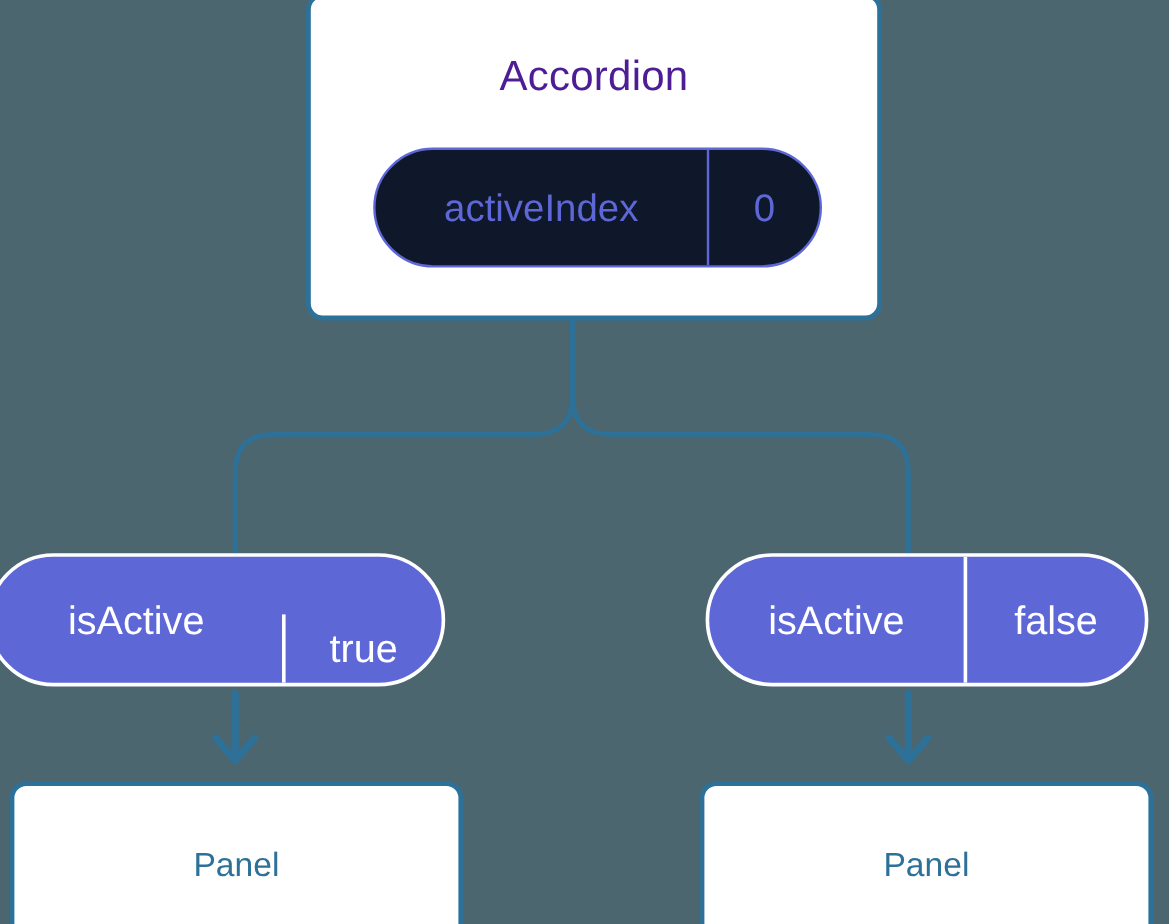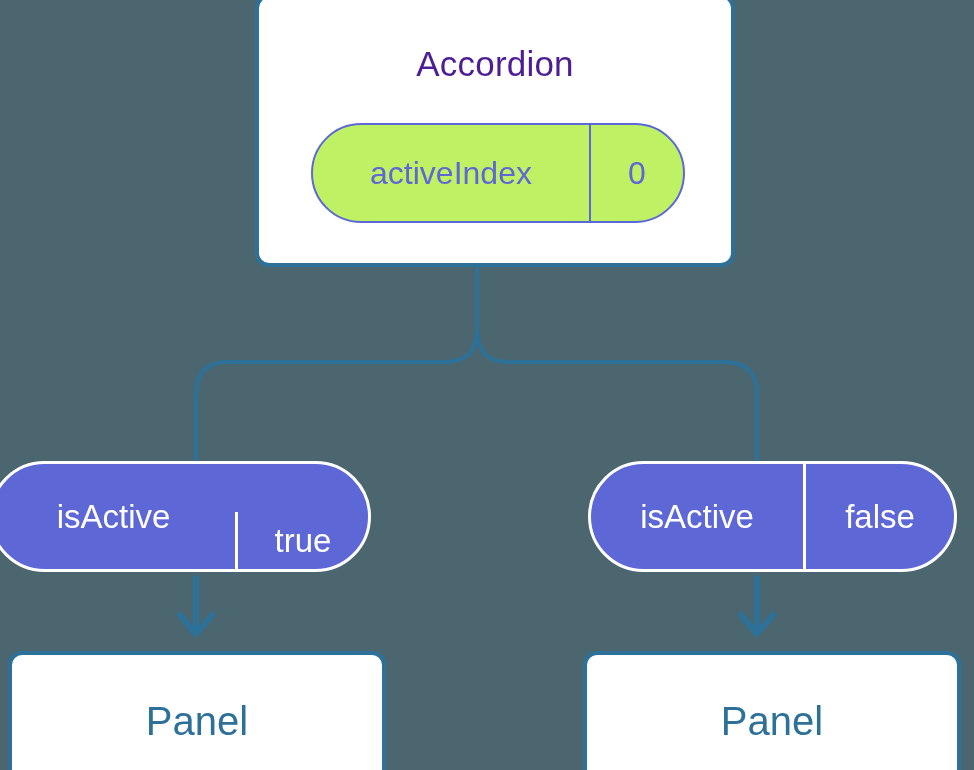--- a/index.html
+++ b/index.html
@@ -48,21 +48,21 @@
   
   #state-pill {
     position: absolute;
     left: 52px; top: 125px;
     width: 374px; height: 100px;
     border: 2px solid #5d67d6;
     border-radius: 50px;
     box-sizing: border-box;
     display: flex;
     align-items: stretch;
-    background: #bef264;
+    background: #0f172a;
   }
   #state-pill .seg {
     display: flex;
     align-items: center;
     justify-content: center;
     color: #5d67d6;
     font-size: 32px;
     font-weight: 400;
   }
   #state-pill .seg-key { flex: 0 0 276px; }
@@ -108,21 +108,21 @@
     background: #ffffff;
     border: 4px solid #2d7199;
     border-radius: 14px;
     box-sizing: border-box;
     display: flex;
     align-items: center;
     justify-content: center;
   }
   .panel .panel-label {
     color: #2d7199;
-    font-size: 40px;
+    font-size: 28px;
     font-weight: 400;
   }
   #panel-left  { left: 8px;   top: 651px; width: 378px; }
   #panel-right { left: 583px; top: 651px; width: 378px; }
 </style>
 </head>
 <body>
 
 <div id="stage">
 

